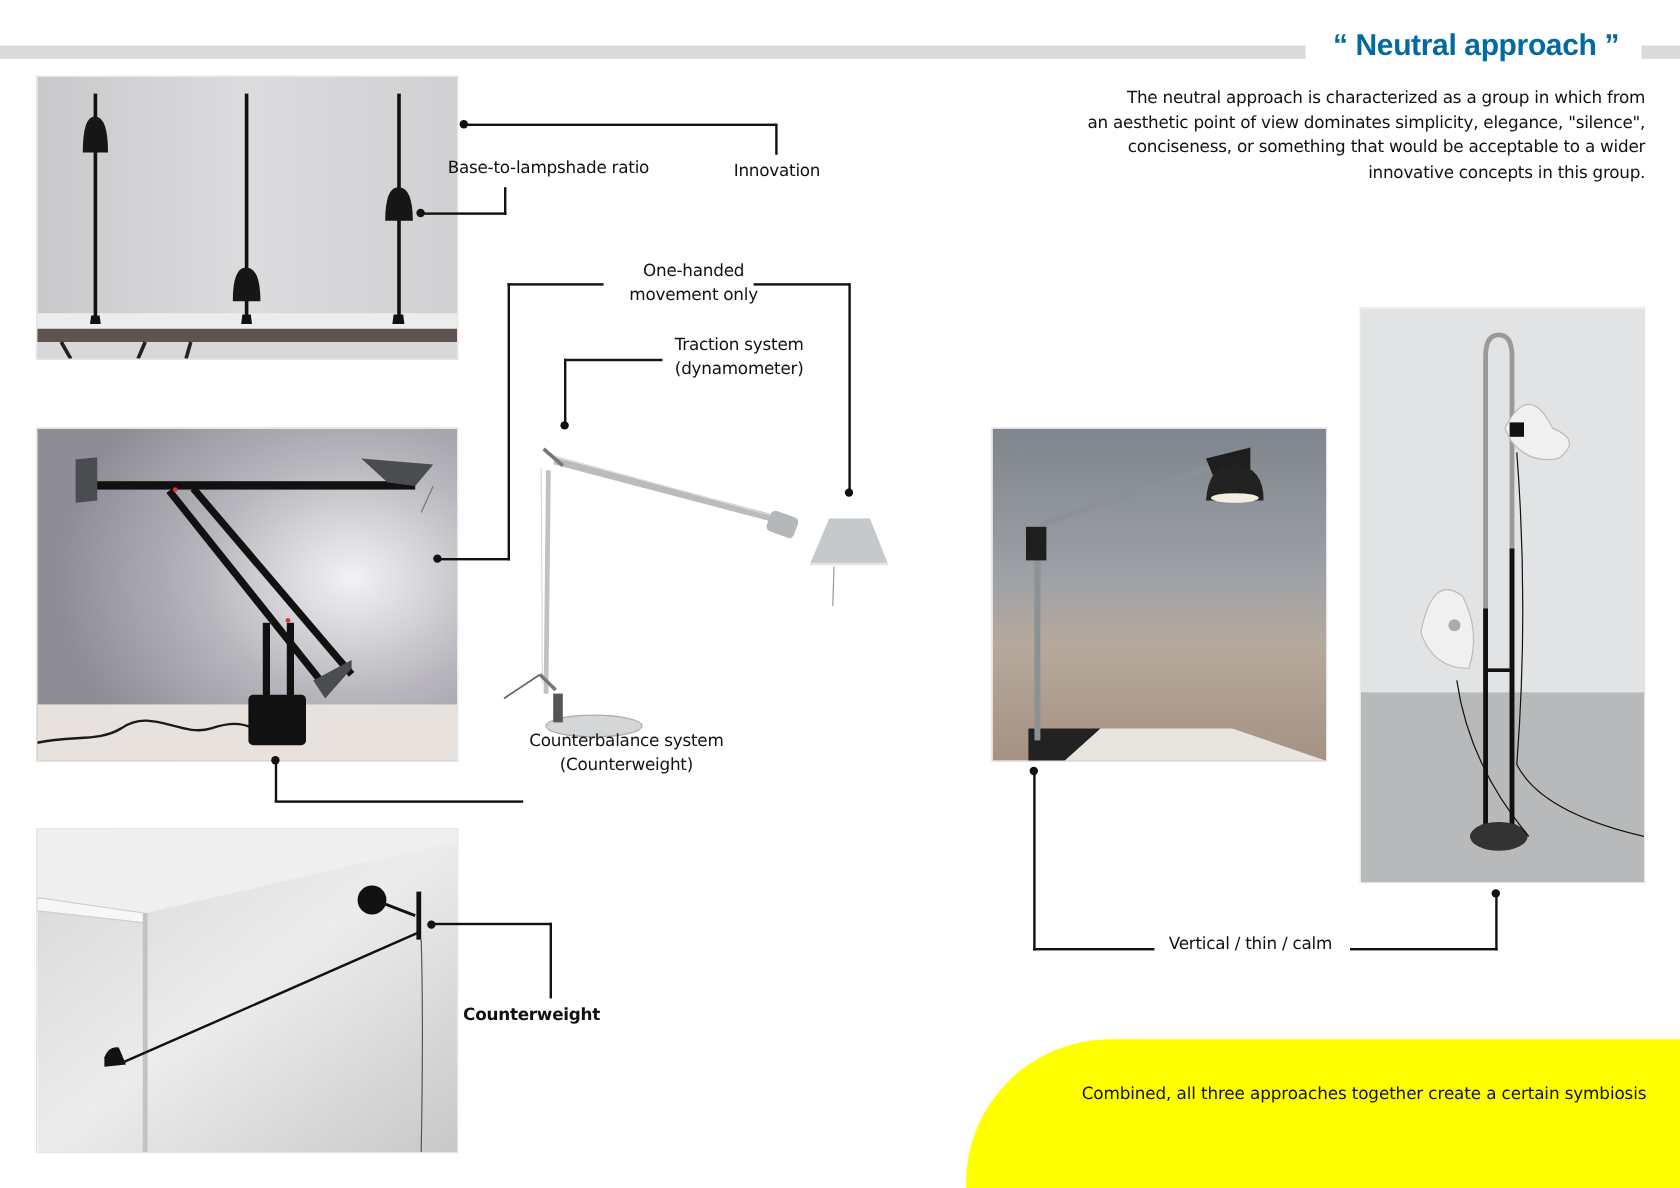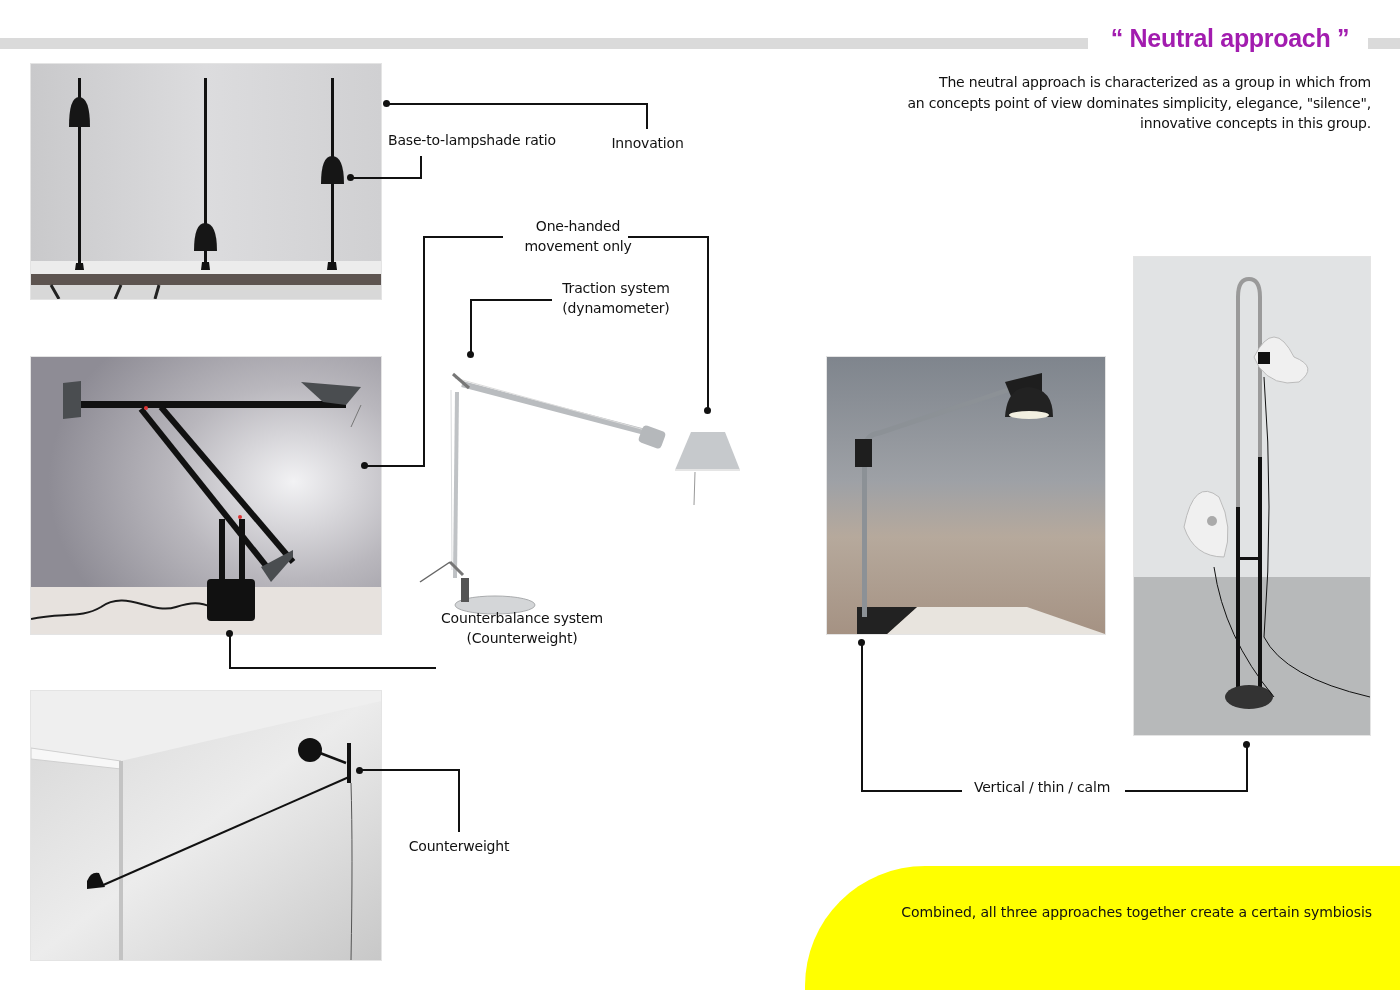--- a/index.html
+++ b/index.html
@@ -1,39 +1,40 @@
 <!DOCTYPE html>
 <html><head>
 <meta charset="utf-8">
 <style>
   html, body { margin:0; padding:0; }
   body { width:1400px; height:990px; position:relative; overflow:hidden; background:#ffffff; font-family:"DejaVu Sans", "Liberation Sans", sans-serif; color:#111; }
   .abs { position:absolute; }
   .topbar-left { left:0; top:38px; width:1088px; height:11px; background:#dadada; }
   .topbar-right { left:1368px; top:38px; width:32px; height:11px; background:#dadada; }
-  .title { left:1090px; top:24px; width:280px; text-align:center; font-family:"Liberation Sans", sans-serif; font-weight:bold; font-size:25px; letter-spacing:-0.3px; color:#a21caf; }
+  .title { left:1090px; top:24px; width:280px; text-align:center; font-family:"Liberation Sans", sans-serif; font-weight:bold; font-size:25px; letter-spacing:-0.3px; color:#0369a1; }
   .intro { left:860px; top:72px; width:511px; text-align:right; font-size:14px; line-height:20.5px; font-family:"DejaVu Sans", sans-serif; color:#111; letter-spacing:-0.2px; }
   .photo { border:1px solid #e4e4e4; overflow:hidden; }
   .label { font-size:14px; line-height:20px; color:#111; text-align:center; white-space:nowrap; letter-spacing:-0.2px; }
   .wire { position:absolute; background:#111; }
   .dot { position:absolute; width:7px; height:7px; border-radius:50%; background:#111; }
   .yellow { left:805px; top:866px; width:640px; height:200px; background:#ffff00; border-top-left-radius:120px 120px; }
   .outro { left:820px; top:902px; width:552px; text-align:right; font-size:14px; line-height:20px; color:#111; letter-spacing:-0.1px; }
   svg { display:block; }
 </style>
 </head>
 <body>
 
 <div class="abs topbar-left"></div>
 <div class="abs topbar-right"></div>
 <div class="abs title">“ Neutral approach ”</div>
 
 <div class="abs intro">
   <div>The neutral approach is characterized as a group in which from</div>
-  <div>an concepts point of view dominates simplicity, elegance, "silence",</div>
+  <div>an aesthetic point of view dominates simplicity, elegance, "silence",</div>
+  <div>conciseness, or something that would be acceptable to a wider</div>
   <div>innovative concepts in this group.</div>
 </div>
 
 <div class="abs photo" style="left:30px;top:63px;width:350px;height:235px;">
   <svg width="350" height="235" viewBox="0 0 350 235">
     <defs>
       <linearGradient id="g1" x1="0" y1="0" x2="1" y2="0">
         <stop offset="0" stop-color="#c9c9cb"></stop>
           <stop offset="0.5" stop-color="#dcdcde"></stop>
           <stop offset="1" stop-color="#d0d0d2"></stop>
@@ -163,21 +164,21 @@
     <path d="M130 120 Q140 250 130 380 Q150 420 236 440" stroke="#111" stroke-width="1" fill="none"></path>
     <path d="M80 310 Q90 380 140 440" stroke="#111" stroke-width="1" fill="none"></path>
   </svg>
 </div>
 
 <div class="dot" style="left:383px;top:100px;"></div>
 <div class="wire" style="left:387px;top:103px;width:260px;height:2px;"></div>
 <div class="wire" style="left:646px;top:103px;width:2px;height:26px;"></div>
 <div class="abs label" style="left:600px;top:133px;width:95px;">Innovation</div>
 
-<div class="abs label" style="left:381px;top:130px;width:182px;">Base-to-lampshade ratio</div>
+<div class="abs label" style="left:366px;top:130px;width:182px;">Base-to-lampshade ratio</div>
 <div class="dot" style="left:347px;top:174px;"></div>
 <div class="wire" style="left:351px;top:177px;width:71px;height:2px;"></div>
 <div class="wire" style="left:420px;top:156px;width:2px;height:23px;"></div>
 
 <div class="abs label" style="left:508px;top:216px;width:140px;">
   <div>One-handed</div>
   <div>movement only</div>
 </div>
 <div class="wire" style="left:423px;top:236px;width:80px;height:2px;"></div>
 <div class="wire" style="left:423px;top:236px;width:2px;height:231px;"></div>
@@ -199,21 +200,21 @@
 <div class="wire" style="left:229px;top:633px;width:2px;height:35px;"></div>
 <div class="wire" style="left:229px;top:667px;width:207px;height:2px;"></div>
 <div class="abs label" style="left:432px;top:608px;width:180px;">
   <div>Counterbalance system</div>
   <div>(Counterweight)</div>
 </div>
 
 <div class="dot" style="left:356px;top:767px;"></div>
 <div class="wire" style="left:360px;top:769px;width:100px;height:2px;"></div>
 <div class="wire" style="left:458px;top:769px;width:2px;height:63px;"></div>
-<div class="abs label" style="left:400px;top:836px;width:118px;">Counterweight</div>
+<div class="abs label" style="left:384px;top:836px;width:118px;font-weight:bold;">Counterweight</div>
 
 <div class="dot" style="left:858px;top:639px;"></div>
 <div class="wire" style="left:861px;top:642px;width:2px;height:150px;"></div>
 <div class="wire" style="left:861px;top:790px;width:101px;height:2px;"></div>
 <div class="abs label" style="left:962px;top:777px;width:160px;">Vertical / thin / calm</div>
 <div class="wire" style="left:1125px;top:790px;width:123px;height:2px;"></div>
 <div class="wire" style="left:1246px;top:744px;width:2px;height:48px;"></div>
 <div class="dot" style="left:1243px;top:741px;"></div>
 
 <div class="abs yellow"></div>

